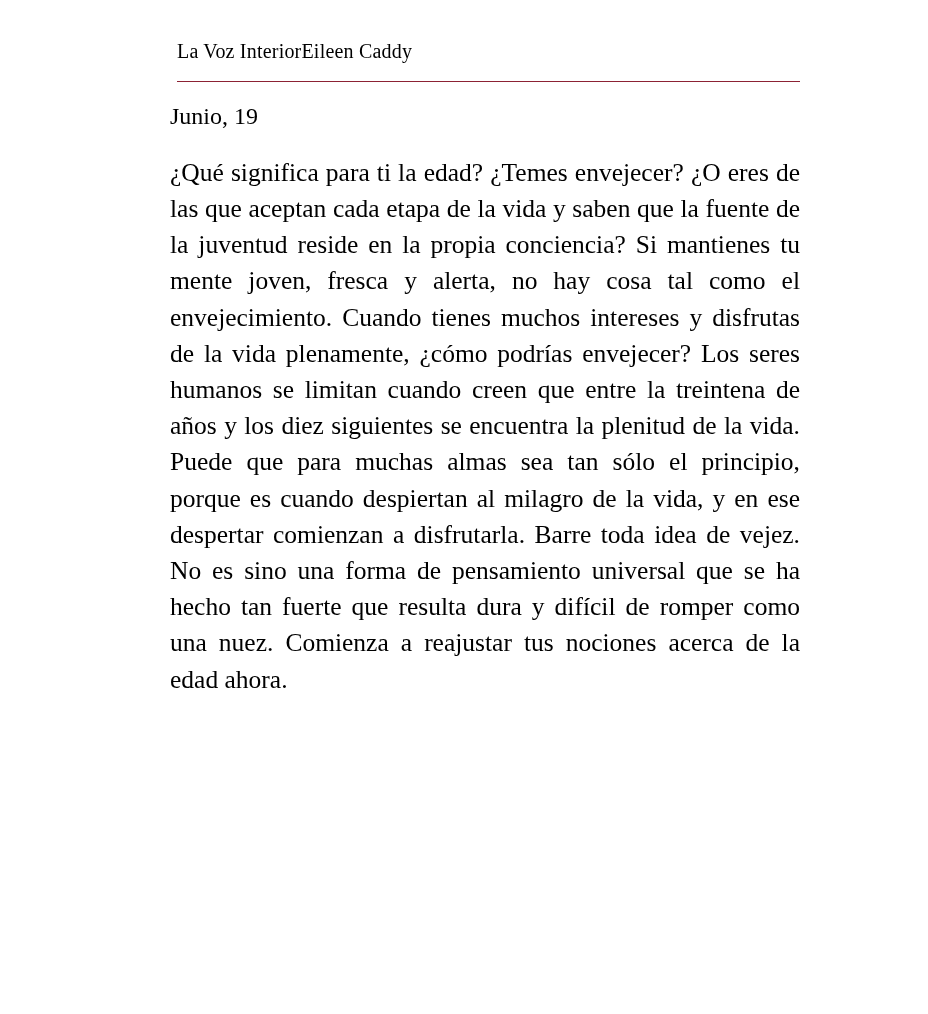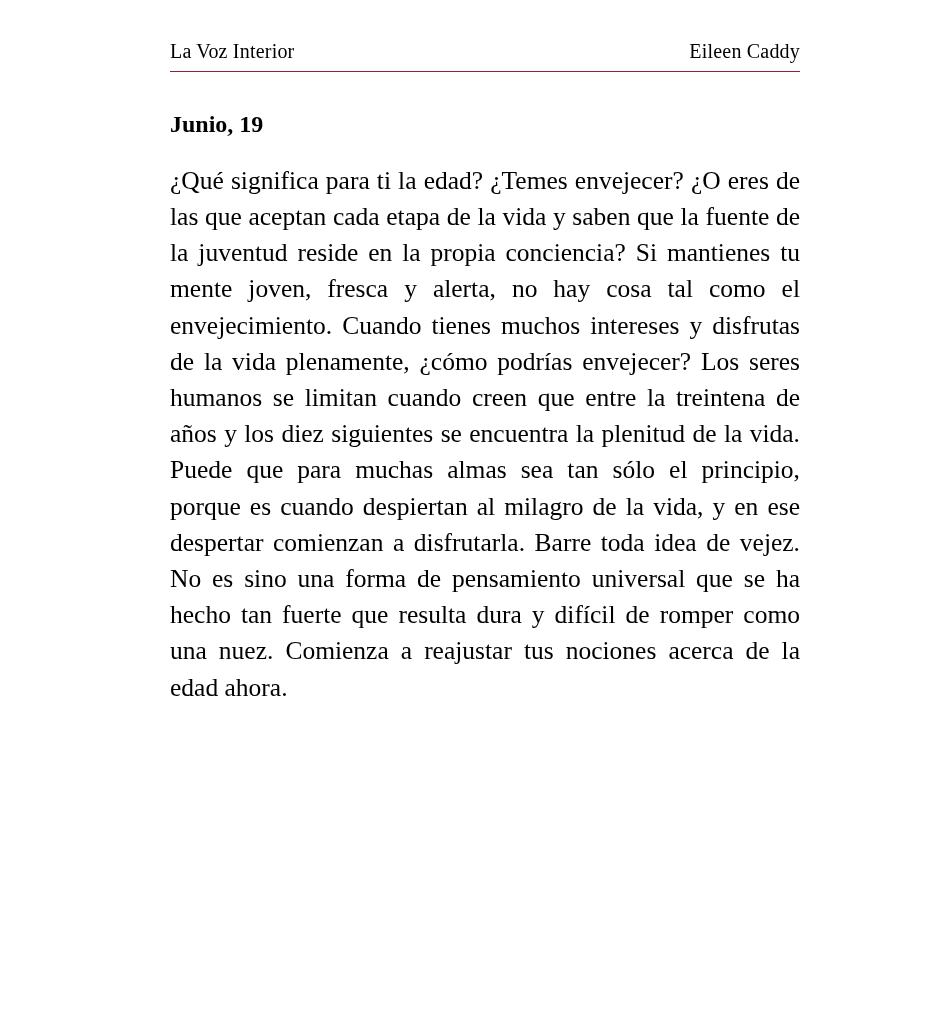--- a/index.html
+++ b/index.html
@@ -21,38 +21,37 @@
     box-sizing: border-box;
   }
   .content {
     position: absolute;
     left: 170px;
     top: 40px;
     width: 630px;
   }
   .running-head {
     display: flex;
-    justify-content: space-between;
     align-items: baseline;
     font-size: 20px;
     letter-spacing: 0.2px;
-    padding-bottom: 8px;
+    padding-bottom: 18px;
     border-bottom: 1.6px solid #8c2234;
+    margin-left: 7px;
   }
   .running-head .rh-left {
     text-align: left;
   }
   .running-head .rh-right {
     text-align: right;
   }
   .date-line {
-    margin-top: 38px;
+    margin-top: 20px;
     font-size: 24px;
     line-height: 1.2;
-    font-weight: bold;
   }
   .body-text {
     margin-top: 24px;
     font-size: 25.5px;
     line-height: 1.42;
     text-align: justify;
     text-justify: inter-word;
     hyphens: none;
   }
 </style>

